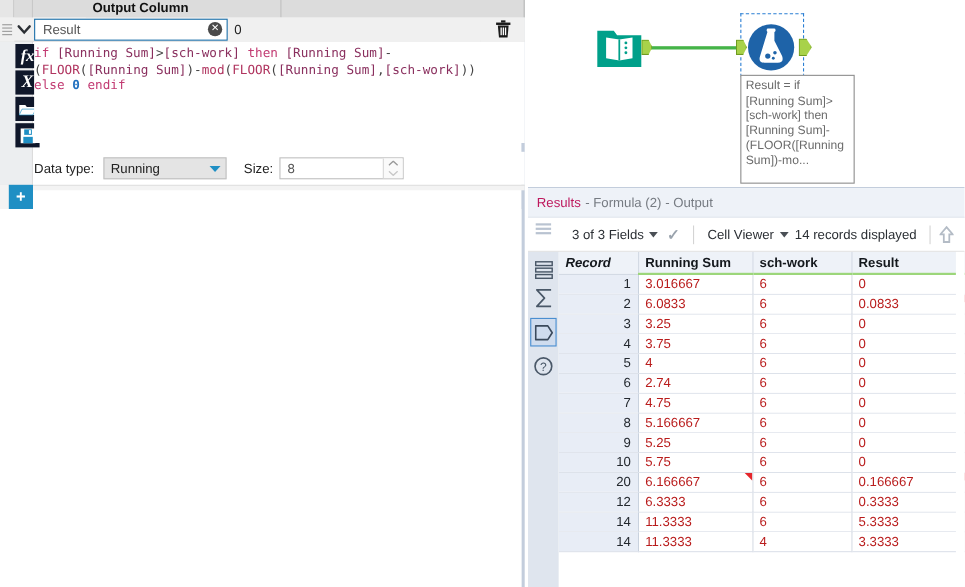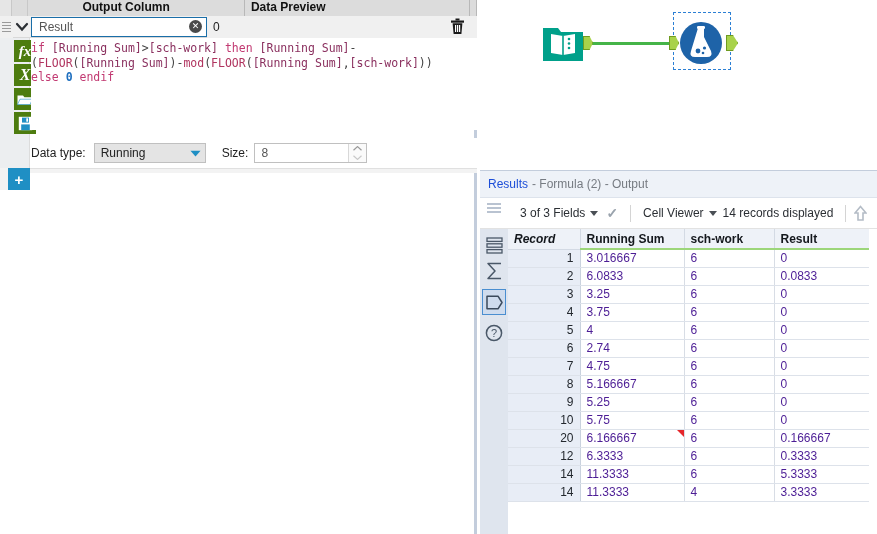--- a/index.html
+++ b/index.html
@@ -93,21 +93,21 @@
   .icon-strip {
     position: absolute; left: 0; top: 38px;
     width: 30px; height: 130px;
     background: #eceef0;
     border-right: 1px solid #dcdcdc;
   }
   .strip-sep { position: absolute; left: 0; top: 38px; width: 13px; height: 130px; background: #e9eaec; }
   .tool-ico {
     position: absolute; left: 14px;
     width: 22px; height: 22px;
-    background: #4d7c0f;
+    background: #0f172a;
     display: flex; align-items: center; justify-content: center;
     color: #ffffff;
   }
   .tool-ico.fx   { top: 2px; font-family: "Liberation Serif", serif; font-style: italic; font-size: 15px; font-weight: bold; }
   .tool-ico.xvar { top: 26px; font-family: "Liberation Serif", serif; font-style: italic; font-size: 16px; font-weight: bold; }
   .tool-ico.fold { top: 50px; }
   .tool-ico.save { top: 74px; }
 
   
   .formula-box {
@@ -227,21 +227,21 @@
     border-top: 1px solid #c3cddc;
   }
   .res-title {
     position: absolute; left: 0; top: 0; width: 397px; height: 27px;
     background: #eef2f8;
     border-bottom: 1px solid #dde3ec;
     display: flex; align-items: center;
     padding-left: 8px;
     font-size: 12px;
   }
-  .res-title .t1 { color: #1d4ed8; }
+  .res-title .t1 { color: #be185d; }
   .res-title .t2 { color: #767b82; margin-left: 4px; }
   .res-toolbar {
     position: absolute; left: 0; top: 27px; width: 397px; height: 31px;
     background: #ffffff;
     border-bottom: 1px solid #e2e2e2;
     display: flex; align-items: center;
   }
   .rt-grip { width: 28px; height: 31px; display: flex; align-items: flex-start; justify-content: center; padding-top: 3px; }
   .rt-grip i { display: block; width: 14px; height: 2px; background: #b9c3d1; margin-top: 2px; box-shadow: 0 4px 0 #b9c3d1, 0 8px 0 #b9c3d1; }
   .rt-item { display: flex; align-items: center; font-size: 12px; color: #2b2f34; gap: 5px; margin-left: 12px; }
@@ -290,21 +290,21 @@
   table.grid th.rec {
     border-bottom: 1px solid #d3dae4;
     text-align: left;
     font-style: italic;
   }
   table.grid td {
     height: 18px;
     padding: 0 0 0 6px;
     border-right: 1px solid #d8dde5;
     border-bottom: 1px solid #dde2ea;
-    color: #4c1d95;
+    color: #b91c1c;
     background: #ffffff;
     white-space: nowrap;
     position: relative;
     overflow: hidden;
   }
   table.grid td.rec {
     background: #e8edf6;
     text-align: right;
     padding-right: 6px;
     color: #23282e;
@@ -326,21 +326,20 @@
 <body>
 
 <div id="app">
 
   <div id="config-panel">
 
     <div class="cfg-header">
       <div class="hdr-gutter1"></div>
       <div class="hdr-gutter2"></div>
       <div class="hdr-col hdr-output">Output Column</div>
-      <div class="hdr-col hdr-preview">Data Preview</div>
       <div class="hdr-col hdr-last"></div>
     </div>
 
     <div class="cfg-row">
       <div class="grip">
           <i></i>
           <i></i>
           <i></i>
           <i></i>
         </div>
@@ -448,20 +447,26 @@
         <circle cx="25" cy="25" r="21" fill="#1e63a8"></circle>
         <path d="M22 10 L28 10 L28 19 L35 33 Q37 39 31 39 L19 39 Q13 39 15 33 Z" fill="#ffffff"></path>
         <rect x="21" y="8" width="8" height="3" rx="1.2" fill="#ffffff"></rect>
         <circle cx="22" cy="33" r="2.4" fill="#1e63a8"></circle>
         <circle cx="28.5" cy="30" r="1.6" fill="#1e63a8"></circle>
         <circle cx="27" cy="35" r="1.3" fill="#1e63a8"></circle>
       </svg>
     </div>
     <div class="plug out-b"></div>
 
+    <div class="annot">Result = if
+[Running Sum]&gt;
+[sch-work] then
+[Running Sum]-
+(FLOOR([Running
+Sum])-mo...</div>
   </div>
 
   <div id="results">
 
     <div class="res-title">
       <span class="t1">Results</span>
       <span class="t2">- Formula (2) - Output</span>
     </div>
 
     <div class="res-toolbar">

